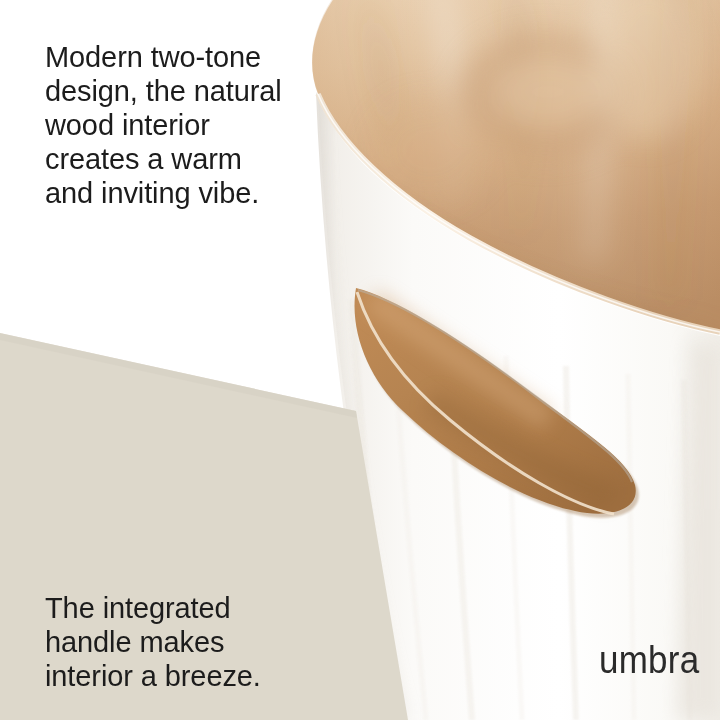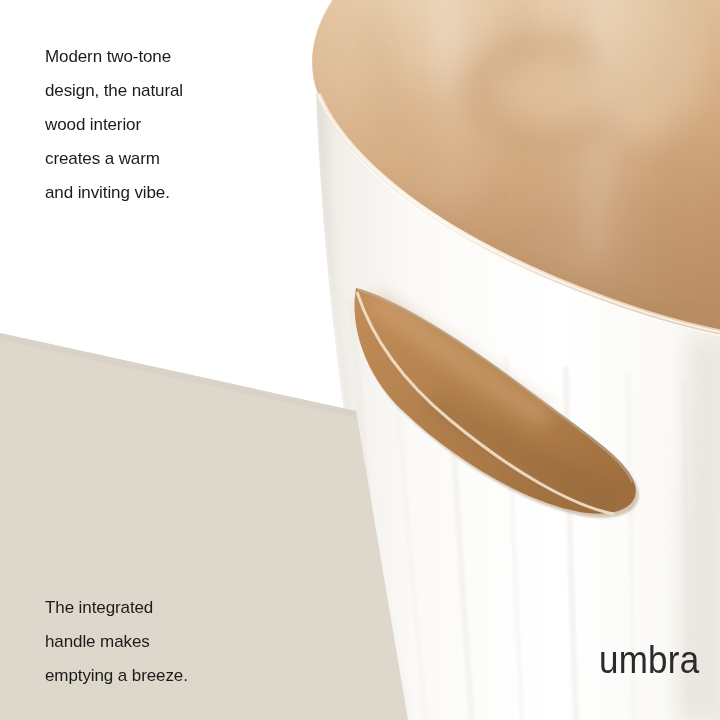--- a/index.html
+++ b/index.html
@@ -36,21 +36,21 @@
     width: 720px;
     height: 720px;
     pointer-events: none;
   }
 
   
   .copy-block {
     position: absolute;
     color: #1c1c1c;
     font-family: "Liberation Sans", sans-serif;
-    font-size: 17px;
+    font-size: 29px;
     line-height: 34px;
     letter-spacing: -0.1px;
     white-space: pre-line;
     font-weight: 400;
   }
   #copy-top {
     left: 45px;
     top: 40px;
     width: 270px;
   }
@@ -267,17 +267,17 @@
   </svg>
 
   <div class="copy-block" id="copy-top">Modern two-tone
 design, the natural
 wood interior
 creates a warm
 and inviting vibe.</div>
 
   <div class="copy-block" id="copy-bottom">The integrated
 handle makes
-emptying a breeze.</div>
+interior a breeze.</div>
 
   <div id="brand-logo">umbra</div>
 
 </div>
 
 </body></html>

